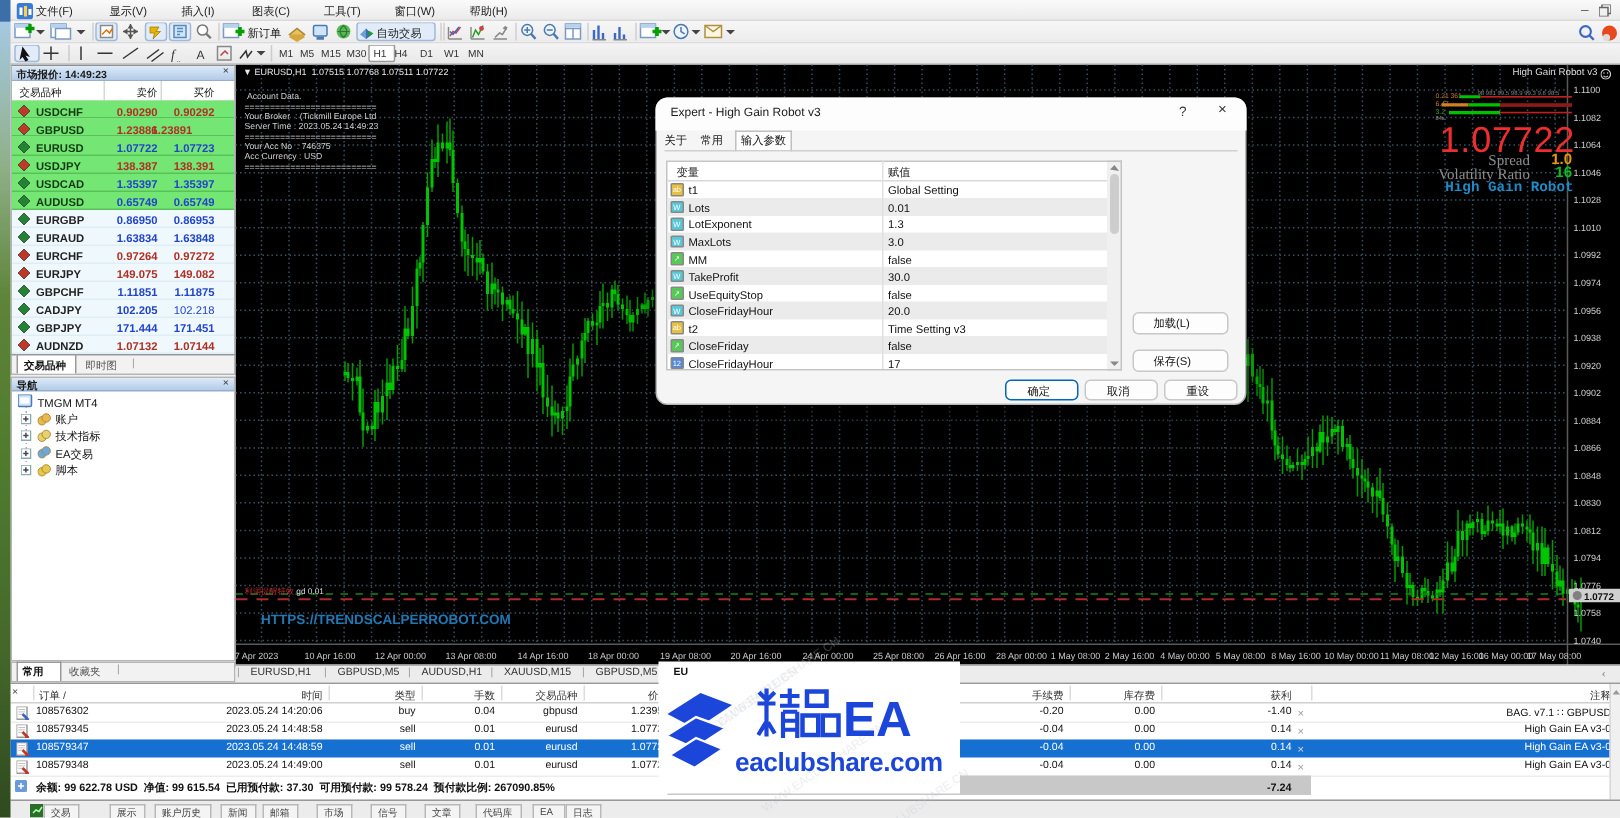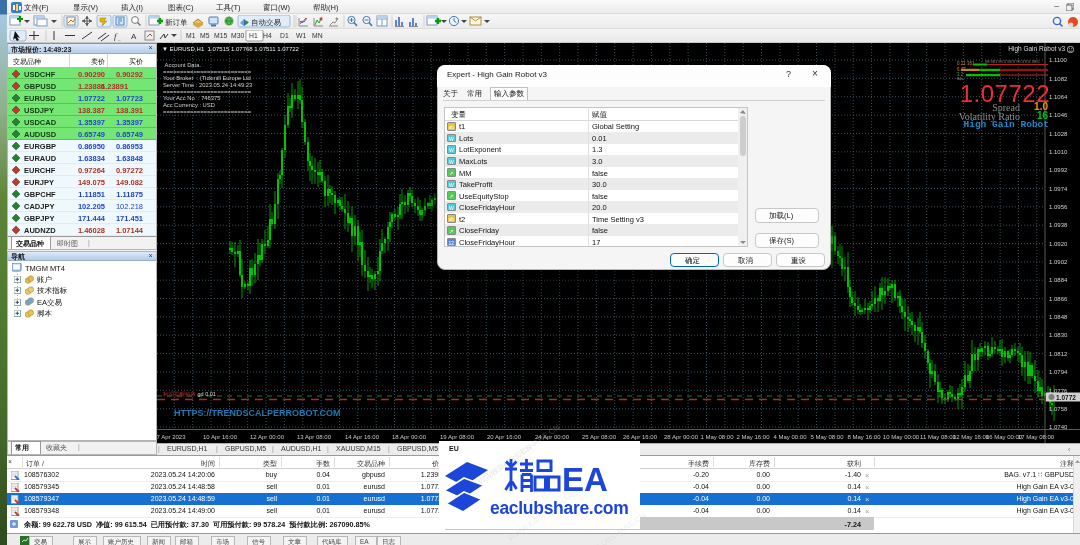--- a/index.html
+++ b/index.html
@@ -286,21 +286,21 @@
     <path d="M4 0L8 4L4 8L0 4Z" fill="#208430" stroke="#333" stroke-width="0.5"></path>
   </svg>
 <div class="a" style="left:24px;top:214.33999999999992px;font-size:7.5px;font-weight:bold;color:#222">GBPJPY</div>
 <div class="a" style="left:63px;top:214.33999999999992px;width:42px;text-align:right;font-size:7.5px;font-weight:bold;color:#2244cc">171.444</div>
 <div class="a" style="left:101px;top:214.33999999999992px;width:42px;text-align:right;font-size:7.5px;font-weight:bold;color:#2244cc">171.451</div>
 <div class="a" style="left:8px;top:224.20999999999992px;width:148px;height:12.07px;background:#eef8fd;border-bottom:1px solid #dfeef5"></div>
 <svg class="a" style="left:12px;top:226.4px" width="8" height="8">
     <path d="M4 0L8 4L4 8L0 4Z" fill="#c03828" stroke="#333" stroke-width="0.5"></path>
   </svg>
 <div class="a" style="left:24px;top:226.4099999999999px;font-size:7.5px;font-weight:bold;color:#222">AUDNZD</div>
-<div class="a" style="left:63px;top:226.4099999999999px;width:42px;text-align:right;font-size:7.5px;font-weight:bold;color:#b03024">1.46028</div>
+<div class="a" style="left:63px;top:226.4099999999999px;width:42px;text-align:right;font-size:7.5px;font-weight:bold;color:#b03024">1.07132</div>
 <div class="a" style="left:101px;top:226.4099999999999px;width:42px;text-align:right;font-size:7.5px;font-weight:bold;color:#b03024">1.07144</div>
 <div class="a" style="left:7px;top:236.3px;width:150px;height:14.2px;background:#f2f2f2;border:1px solid #b5b5b5;border-top:1px solid #999"></div>
 <div class="a" style="left:11px;top:236.3px;width:40px;height:13px;background:#fff;border:1px solid #999;border-bottom:none"></div>
 <div class="a" style="left:16px;top:238.5px;font-size:7px;font-weight:bold;color:#111">交易品种</div>
 <div class="a" style="left:57px;top:238.5px;font-size:7px;color:#555">即时图</div>
 <div class="a" style="left:88px;top:238.5px;font-size:7px;color:#999">|</div>
 <div class="a" style="left:7px;top:250.5px;width:150px;height:190.5px;background:#fff;border:1px solid #b5b5b5"></div>
 <div class="a" style="left:8px;top:251.5px;width:148px;height:9.5px;background:linear-gradient(#ddeaf8,#b2cce8);border-bottom:1px solid #96aecc"></div>
 <div class="a" style="left:11px;top:252px;font-size:7px;font-weight:bold;color:#1a1a1a">导航</div>
 <div class="a" style="left:148.5px;top:251.5px;font-size:7px;color:#333">×</div>

